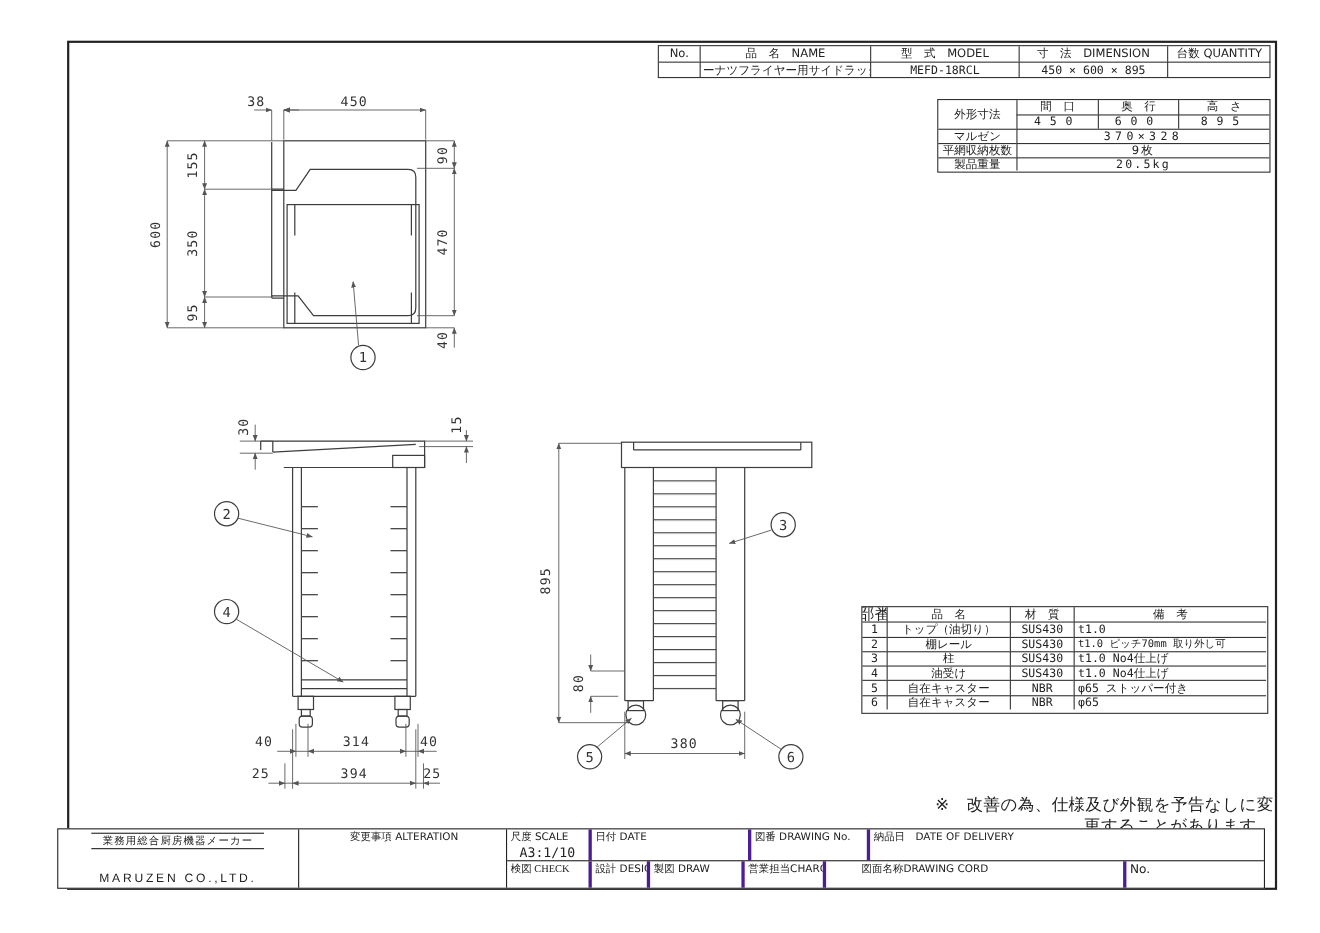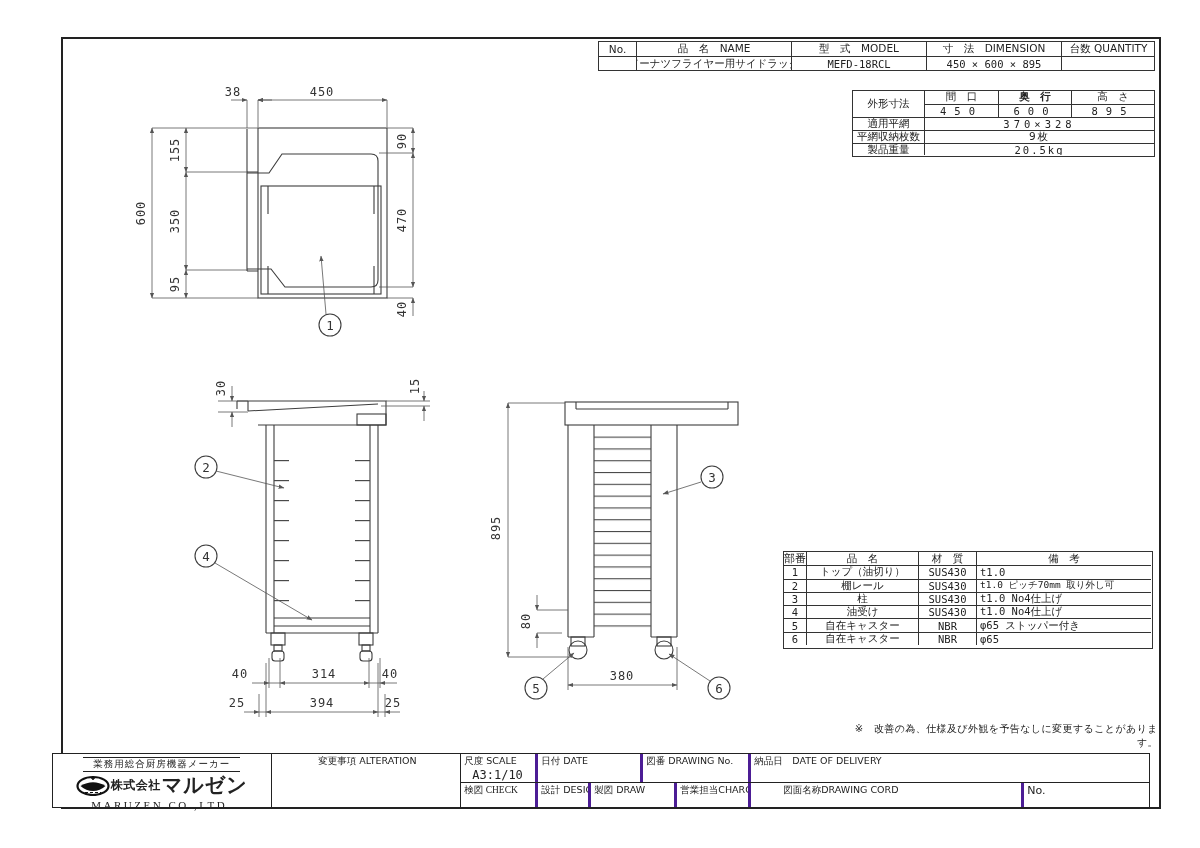--- a/index.html
+++ b/index.html
@@ -10,32 +10,32 @@
   .baltxt{font-size:12.5px;}
   
   .grid{position:absolute;background:#fff;border:1.3px solid #333;display:grid;box-sizing:border-box;}
   .c{display:flex;align-items:center;justify-content:center;box-sizing:border-box;
      font-size:10.5px;white-space:nowrap;overflow:hidden;}
   .bl{border-left:1px solid #333;} .bt{border-top:1px solid #333;}
   .left{justify-content:flex-start;padding-left:3px;}
   .mono{font-family:"DejaVu Sans Mono",monospace;}
   .sp2{letter-spacing:2px;} .sp4{letter-spacing:4px;} .sp8{letter-spacing:8px;}
   .note{position:absolute;left:836px;top:722px;width:322px;text-align:right;
-        font-size:10px;letter-spacing:0.4px;color:#222;}
+        font-size:15px;letter-spacing:0.4px;color:#222;}
   
   .tblock{position:absolute;left:52px;top:753px;width:1098px;height:55px;background:#fff;
           border:1.5px solid #222;box-sizing:border-box;display:flex;}
   .tb-company{width:218px;box-sizing:border-box;display:flex;flex-direction:column;
               align-items:center;justify-content:space-between;padding:3px 0 2px 0;}
   .tagline{font-size:9.5px;letter-spacing:1px;border-top:1.4px solid #222;
            border-bottom:1.4px solid #222;padding:0 10px;}
   .logorow{display:flex;align-items:center;gap:1px;}
   .kk{font-size:12px;font-weight:bold;letter-spacing:0.5px;}
   .brand{font-size:20px;font-weight:900;letter-spacing:1px;transform:scaleY(1.05);}
-  .coen{font-size:11px;letter-spacing:2.5px;font-family:Liberation Serif, serif;text-align:center;}
+  .coen{font-size:11px;letter-spacing:2.5px;font-family:Liberation Sans, sans-serif;text-align:center;}
   .tb-alt{width:190px;border-left:1px solid #222;box-sizing:border-box;
           display:flex;flex-direction:column;align-items:center;}
   .altrow{flex:1;border-top:1px solid #222;box-sizing:border-box;}
   .altrow:first-child{border-top:none;}
   .tb-right{width:690px;border-left:1px solid #222;box-sizing:border-box;
             display:flex;flex-direction:column;}
   .tbrow{display:flex;flex:1;box-sizing:border-box;}
   .tbrow+.tbrow{border-top:1px solid #222;}
   .tcell{box-sizing:border-box;padding:1px 0 0 3px;font-size:9.5px;white-space:nowrap;
          overflow:hidden;}
@@ -200,35 +200,35 @@
     <div class="c bt"></div>
     <div class="c bl bt">ドーナツフライヤー用サイドラック</div>
     <div class="c bl bt mono">MEFD-18RCL</div>
     <div class="c bl bt mono">450 × 600 × 895</div>
     <div class="c bl bt"></div>
   </div>
 
   <div class="grid" style="left:852px;top:90px;width:303px;height:67px;grid-template-columns:71px 74px 73px 83px;grid-template-rows:repeat(5,12.9px);">
     <div class="c" style="grid-row:1/3;grid-column:1;">外形寸法</div>
     <div class="c bl" style="grid-row:1;grid-column:2;">間　口</div>
-    <div class="c bl" style="grid-row:1;grid-column:3;font-weight:bold;">奥　行</div>
+    <div class="c bl" style="grid-row:1;grid-column:3;">奥　行</div>
     <div class="c bl" style="grid-row:1;grid-column:4;">高　さ</div>
     <div class="c bl bt mono sp8" style="grid-row:2;grid-column:2;">450</div>
     <div class="c bl bt mono sp8" style="grid-row:2;grid-column:3;">600</div>
     <div class="c bl bt mono sp8" style="grid-row:2;grid-column:4;">895</div>
-    <div class="c bt" style="grid-row:3;grid-column:1;">適用平網</div>
+    <div class="c bt" style="grid-row:3;grid-column:1;">マルゼン</div>
     <div class="c bl bt mono sp4" style="grid-row:3;grid-column:2/5;text-align:right;">370×328</div>
     <div class="c bt" style="grid-row:4;grid-column:1;">平網収納枚数</div>
     <div class="c bl bt sp2" style="grid-row:4;grid-column:2/5;">9枚</div>
     <div class="c bt" style="grid-row:5;grid-column:1;">製品重量</div>
     <div class="c bl bt mono sp2" style="grid-row:5;grid-column:2/5;">20.5kg</div>
   </div>
 
   <div class="grid" style="left:783px;top:551px;width:370px;height:98px;grid-template-columns:22px 112px 58px 175px;grid-template-rows:repeat(7,13.3px);">
-    <div class="c" style="font-size:11px;">部番</div>
+    <div class="c" style="font-size:15px;">部番</div>
     <div class="c bl">品　名</div>
     <div class="c bl">材　質</div>
     <div class="c bl">備　考</div>
 
     <div class="c bt mono">1</div>
     <div class="c bl bt">トップ（油切り）</div>
     <div class="c bl bt mono">SUS430</div>
     <div class="c bl bt left mono">t1.0</div>
 
     <div class="c bt mono">2</div>
@@ -255,48 +255,38 @@
     <div class="c bl bt">自在キャスター</div>
     <div class="c bl bt mono">NBR</div>
     <div class="c bl bt left mono">φ65</div>
   </div>
 
   <div class="note">※　改善の為、仕様及び外観を予告なしに変更することがあります。</div>
 
   <div class="tblock">
     <div class="tb-company">
       <div class="tagline">業務用総合厨房機器メーカー</div>
-      <div class="logorow">
-        <svg width="34" height="21" viewBox="0 0 34 21">
-          <ellipse cx="17" cy="11" rx="15.5" ry="9" fill="#fff" stroke="#111" stroke-width="2.2"></ellipse>
-          <path d="M4.5,11 Q17,3.5 29.5,11 Q24,16 17,16 Q10,16 4.5,11 Z" fill="#111"></path>
-          <path d="M17,1 V5 M15,3 H19" stroke="#111" stroke-width="1.6" fill="none"></path>
-          <path d="M9,17.5 H25" stroke="#111" stroke-width="1.2" stroke-dasharray="3 2" fill="none"></path>
-        </svg>
-        <span class="kk">株式会社</span>
-        <span class="brand">マルゼン</span>
-      </div>
       <div class="coen">MARUZEN CO.,LTD.</div>
     </div>
 
     <div class="tb-alt">
       <div class="altrow tcell">変更事項 ALTERATION</div>
       <div class="altrow"></div>
       <div class="altrow"></div>
       <div class="altrow"></div>
     </div>
 
     <div class="tb-right">
       <div class="tbrow">
         <div class="tcell" style="width:74px;">
           <div class="lbl">尺度 SCALE</div>
           <div class="scaleval">A3:1/10</div>
         </div>
         <div class="tcell" style="width:105px;">日付 DATE</div>
-        <div class="tcell" style="width:108px;">図番 DRAWING No.</div>
+        <div class="tcell" style="width:108px;margin-left:40px;">図番 DRAWING No.</div>
         <div class="tcell" style="flex:1;">納品日　DATE OF DELIVERY</div>
       </div>
       <div class="tbrow">
         <div class="tcell" style="width:74px;font-family:Liberation Serif, serif;">検図 CHECK</div>
         <div class="tcell" style="width:53px;">設計 DESIGN</div>
         <div class="tcell" style="width:86px;">製図 DRAW</div>
         <div class="tcell" style="width:74px;">営業担当CHARGE</div>
         <div class="tcell" style="width:273px;padding-left:32px;">図面名称DRAWING CORD</div>
         <div class="tcell" style="flex:1;font-size:11px;">No.</div>
       </div>

